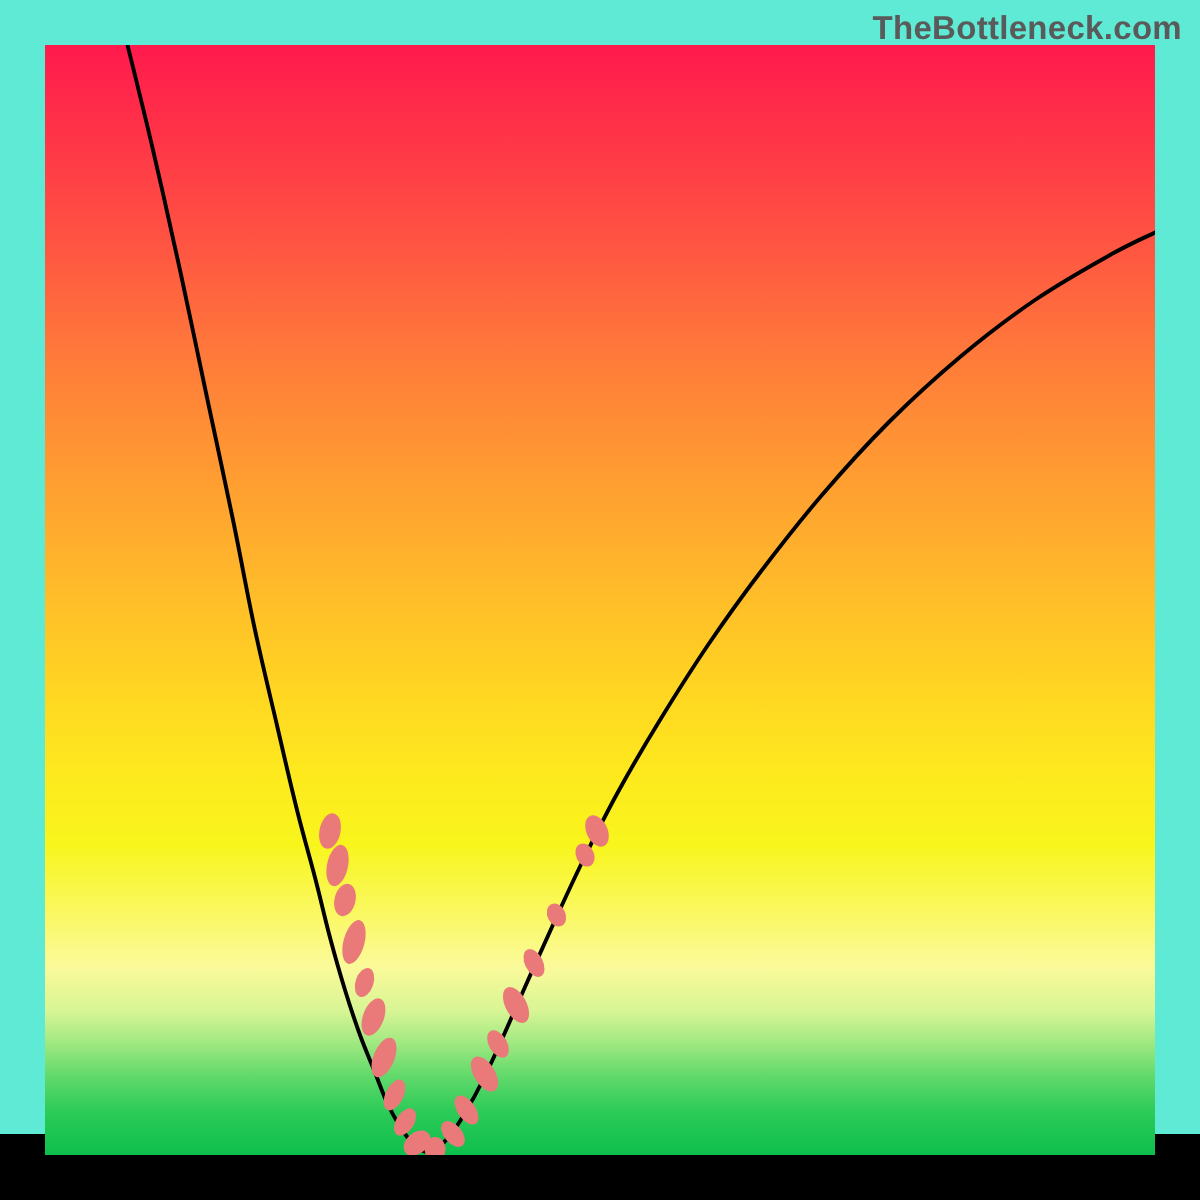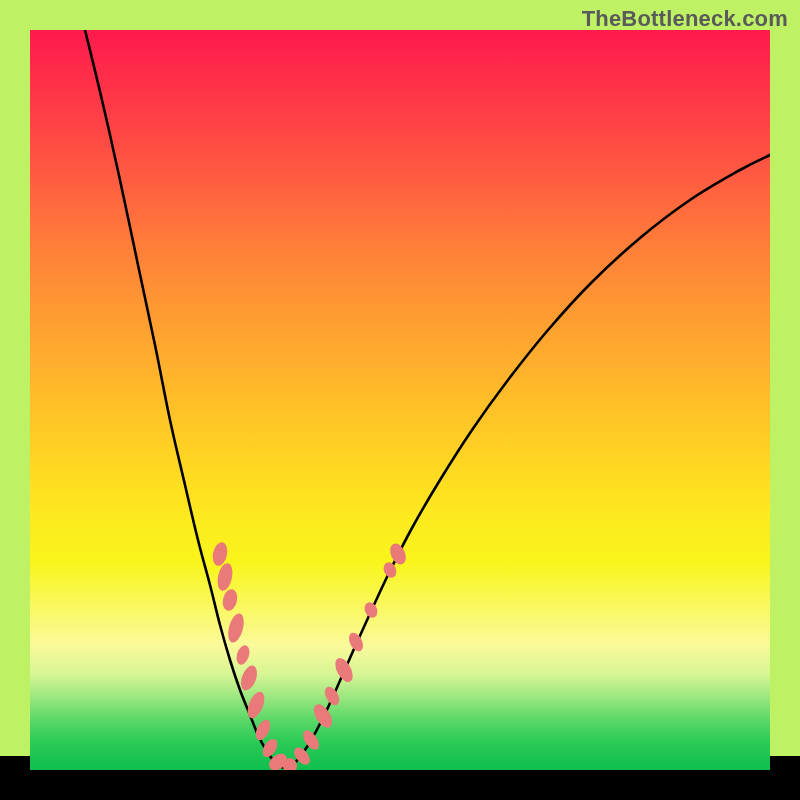--- a/index.html
+++ b/index.html
@@ -1,21 +1,21 @@
 <!DOCTYPE html>
 <html><head>
 <meta charset="utf-8">
 <style>
   * { margin: 0; padding: 0; box-sizing: border-box; }
   html, body { width: 800px; height: 800px; overflow: hidden; background: #000; }
   .chart-container {
     position: relative;
     width: 800px;
     height: 756px;
-    background: #bef264;
+    background: #5eead4;
   }
   .plot-area {
     position: absolute;
     left: 30px;
     top: 30px;
     width: 740px;
     height: 740px;
     background: linear-gradient(to bottom,
       #ff1a4d 0%,
       #ff3348 8%,

